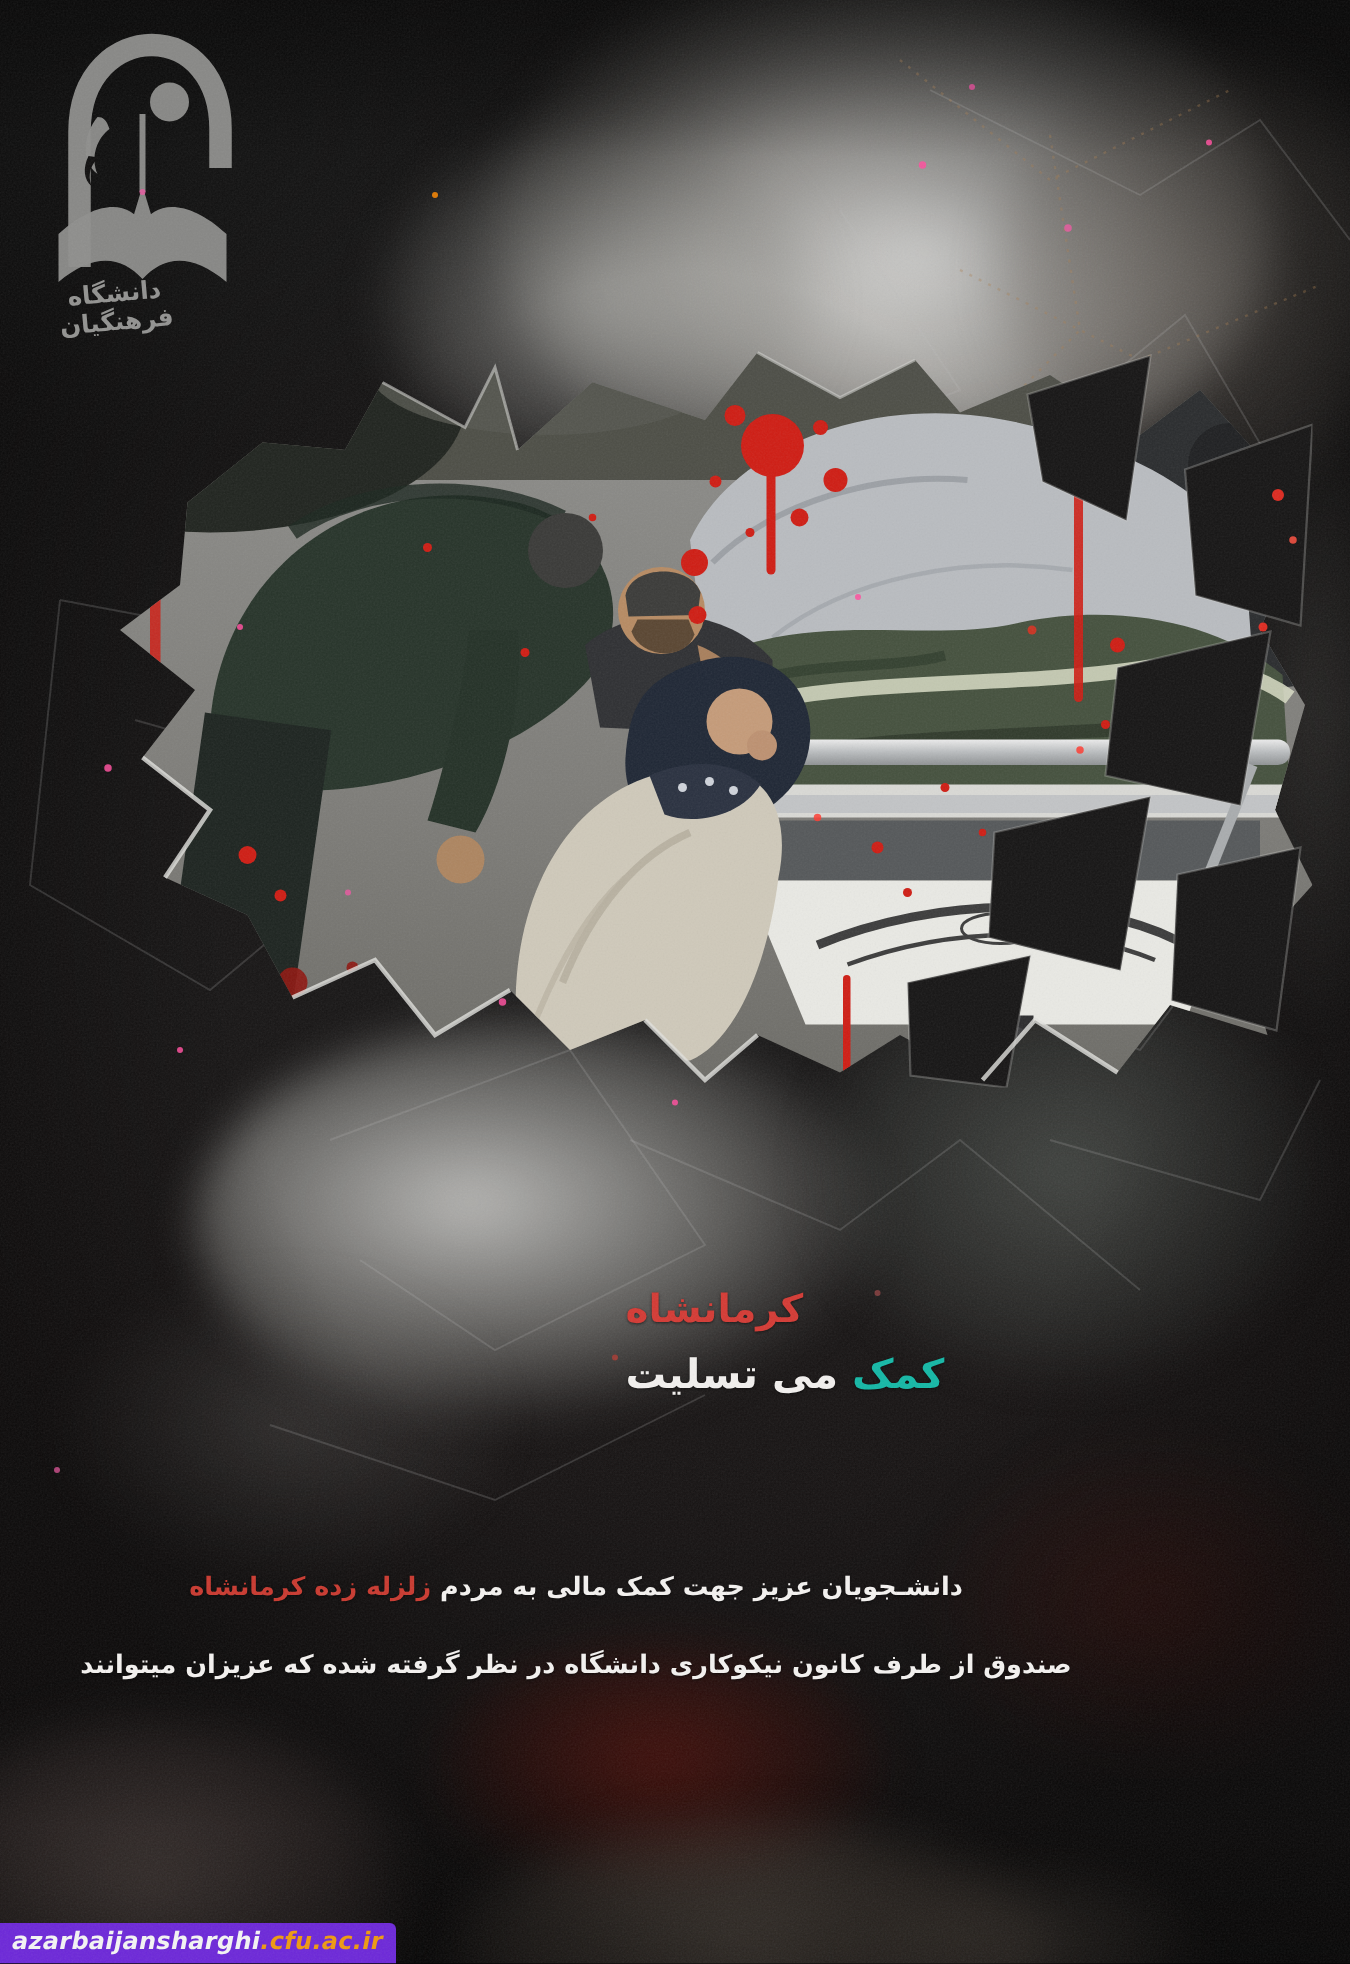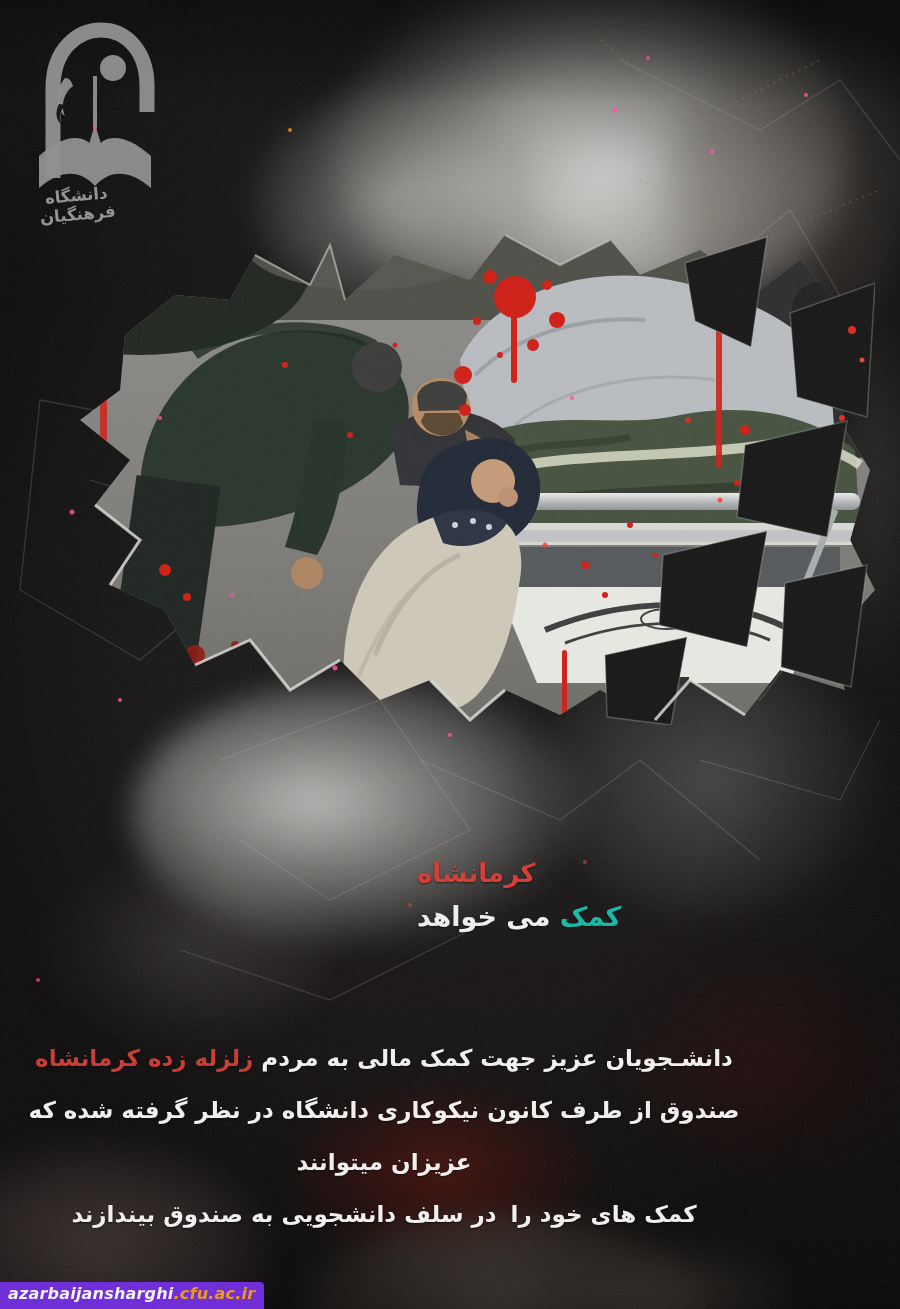--- a/index.html
+++ b/index.html
@@ -43,21 +43,21 @@
     background:radial-gradient(ellipse, rgba(190,170,150,.4) 0%, transparent 75%);}
   .vignette{left:0;top:0;width:900px;height:1309px;
     background:radial-gradient(ellipse 560px 760px at 460px 600px, transparent 55%, rgba(0,0,0,.45) 92%),
                linear-gradient(180deg, rgba(0,0,0,.35) 0%, transparent 8%, transparent 93%, rgba(0,0,0,.3) 100%);}
   
   .headline{right:63px;top:852px;width:420px;text-align:left;direction:rtl;
     font-weight:bold;font-size:27px;line-height:43px;color:#f2f0ee;
     text-shadow:0 1px 2px rgba(0,0,0,.6);}
   .headline .l1{font-size:26px;}
   .bodytext{left:0;top:1032px;width:768px;text-align:center;direction:rtl;
-    font-weight:bold;font-size:23px;line-height:52px;color:#f4f2f0;
+    font-weight:bold;font-size:17px;line-height:52px;color:#f4f2f0;
     text-shadow:0 1px 2px rgba(0,0,0,.65);}
   .gap-sp{display:inline-block;width:14px;}
   .url-badge{left:0px;top:1282px;background:#6d28d9;border-radius:0 4px 4px 0;
     padding:2px 9px 15px 8px;font-size:16px;font-style:italic;font-weight:bold;
     letter-spacing:.2px;color:#f5f5f5;}
   .calligraphy{left:12px;top:186px;width:130px;color:#9a9a98;font-size:16.5px;
     font-weight:bold;direction:rtl;text-align:center;transform:rotate(-5deg);
     letter-spacing:-0.5px;opacity:.95;}
   svg{display:block;}
 </style>
@@ -247,33 +247,30 @@
       <path d="M40,62 C30,74 29,92 40,100 C35,88 40,76 48,70 C46,64 44,62 40,62 Z"></path>
     </g>
     <path d="M34,88 C30,96 31,104 36,108 C33,100 36,93 41,89 Z" fill="#100f0f"></path>
   </svg>
   <div class="abs calligraphy">دانشگاه فرهنگیان</div>
 
   <div class="abs headline">
     <div class="l1" style="color:#d43a34">کرمانشاه</div>
     <div>
       <span style="color:#14b8a6">کمک</span>
-      <span>می خواهد</span>
+      <span>می تسلیت</span>
     </div>
   </div>
 
   <div class="abs bodytext">
     <div>
       <span>دانشـجویان عزیز جهت کمک مالی به مردم</span>
       <span style="color:#c9392f">زلزله زده کرمانشاه</span>
     </div>
     <div>صندوق از طرف کانون نیکوکاری دانشگاه در نظر گرفته شده که عزیزان میتوانند</div>
-    <div>
-      <span>کمک های خود را</span><span class="gap-sp"></span><span>در سلف دانشجویی به صندوق بیندازند</span>
-    </div>
   </div>
 
   <div class="abs url-badge">
     <span>azarbaijansharghi</span><span style="color:#ef9a10">.cfu.ac.ir</span>
   </div>
 
   <svg class="abs" style="left:0;top:0" width="900" height="1309" viewBox="0 0 900 1309">
     <g opacity=".85">
       <circle cx="72" cy="512" r="2.5" fill="#ff4f9e"></circle>
         <circle cx="160" cy="418" r="2" fill="#ff4f9e"></circle>

